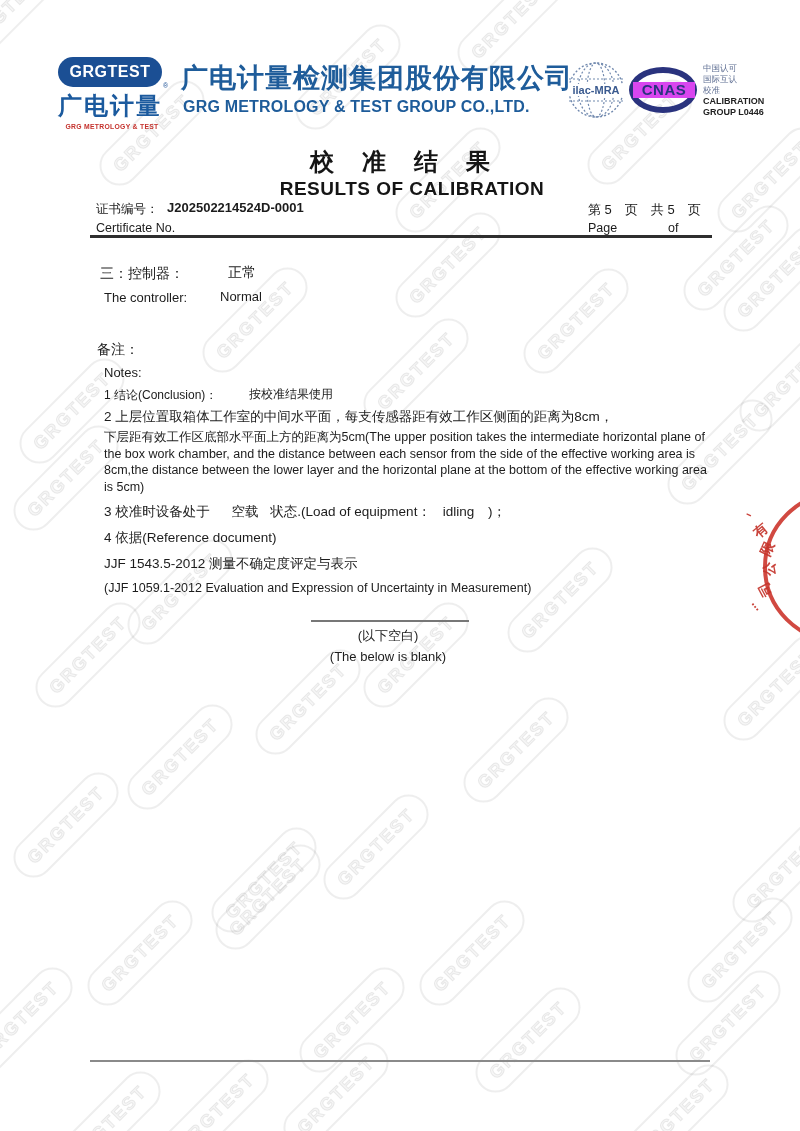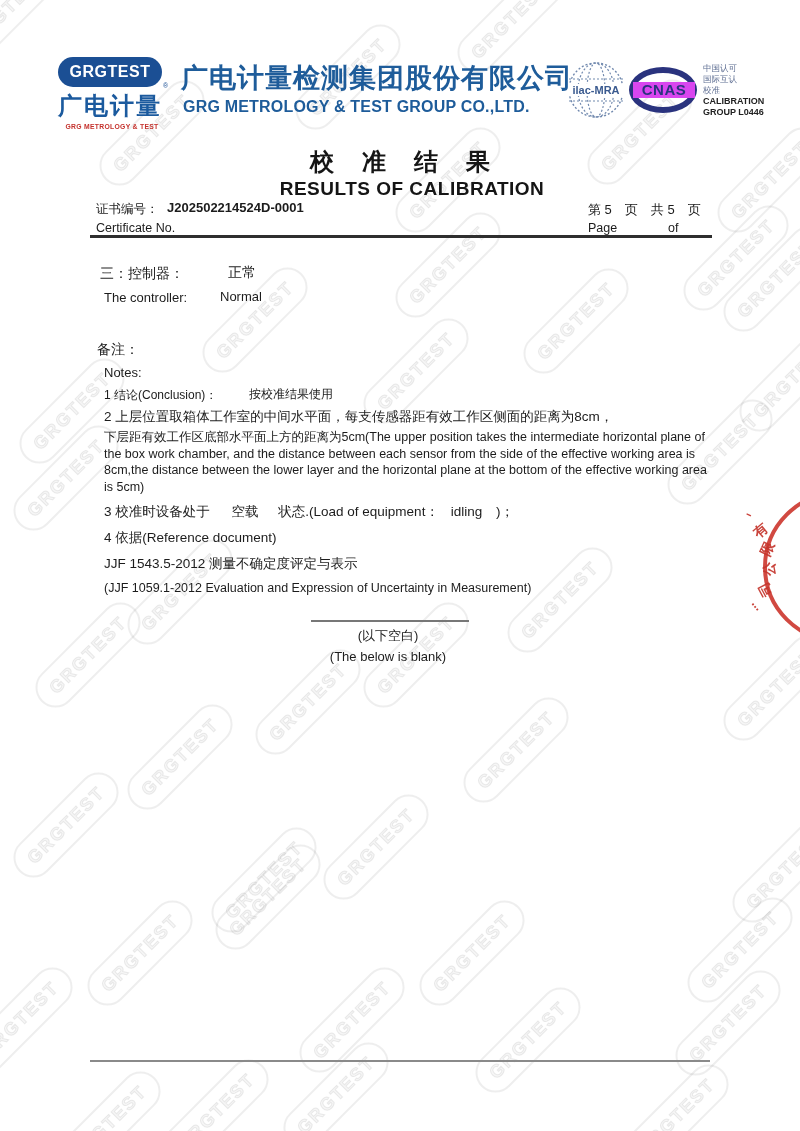--- a/index.html
+++ b/index.html
@@ -59,21 +59,21 @@
   .ctrl-label-en{left:104px;top:290px;font-size:13px;}
   .ctrl-value-en{left:220px;top:289px;font-size:13px;}
   .notes-cn{left:97px;top:341px;font-size:14px;}
   .notes-en{left:104px;top:365px;font-size:13px;}
   .note1-label{left:104px;top:387px;font-size:12px;}
   .note1-value{left:249px;top:386px;font-size:12px;}
   .note2{left:104px;top:409px;width:608px;font-size:12.5px;line-height:16.4px;}
   .note2 .cnline{font-size:13.5px;margin-bottom:4px;}
   .note3{left:104px;top:503px;font-size:13.5px;}
   .note3 .gap1{margin-left:18px;}
-  .note3 .gap2{margin-left:16px;}
+  .note3 .gap2{margin-left:8px;}
   .note3 .gap3{margin-left:8px;}
   .note3 .gap4{margin-left:10px;}
   .note4{left:104px;top:529px;font-size:13.5px;}
   .ref-cn{left:104px;top:555px;font-size:13.5px;}
   .ref-en{left:104px;top:581px;font-size:12.5px;}
   .blank-rule{left:311px;top:620px;width:158px;height:2px;background:#777;}
   .blank-cn{left:288px;top:627px;width:200px;text-align:center;font-size:13px;}
   .blank-en{left:288px;top:649px;width:200px;text-align:center;font-size:13px;}
   
   .stamp-circle{left:763px;top:491px;width:144px;height:144px;border:4px solid #cc352c;

